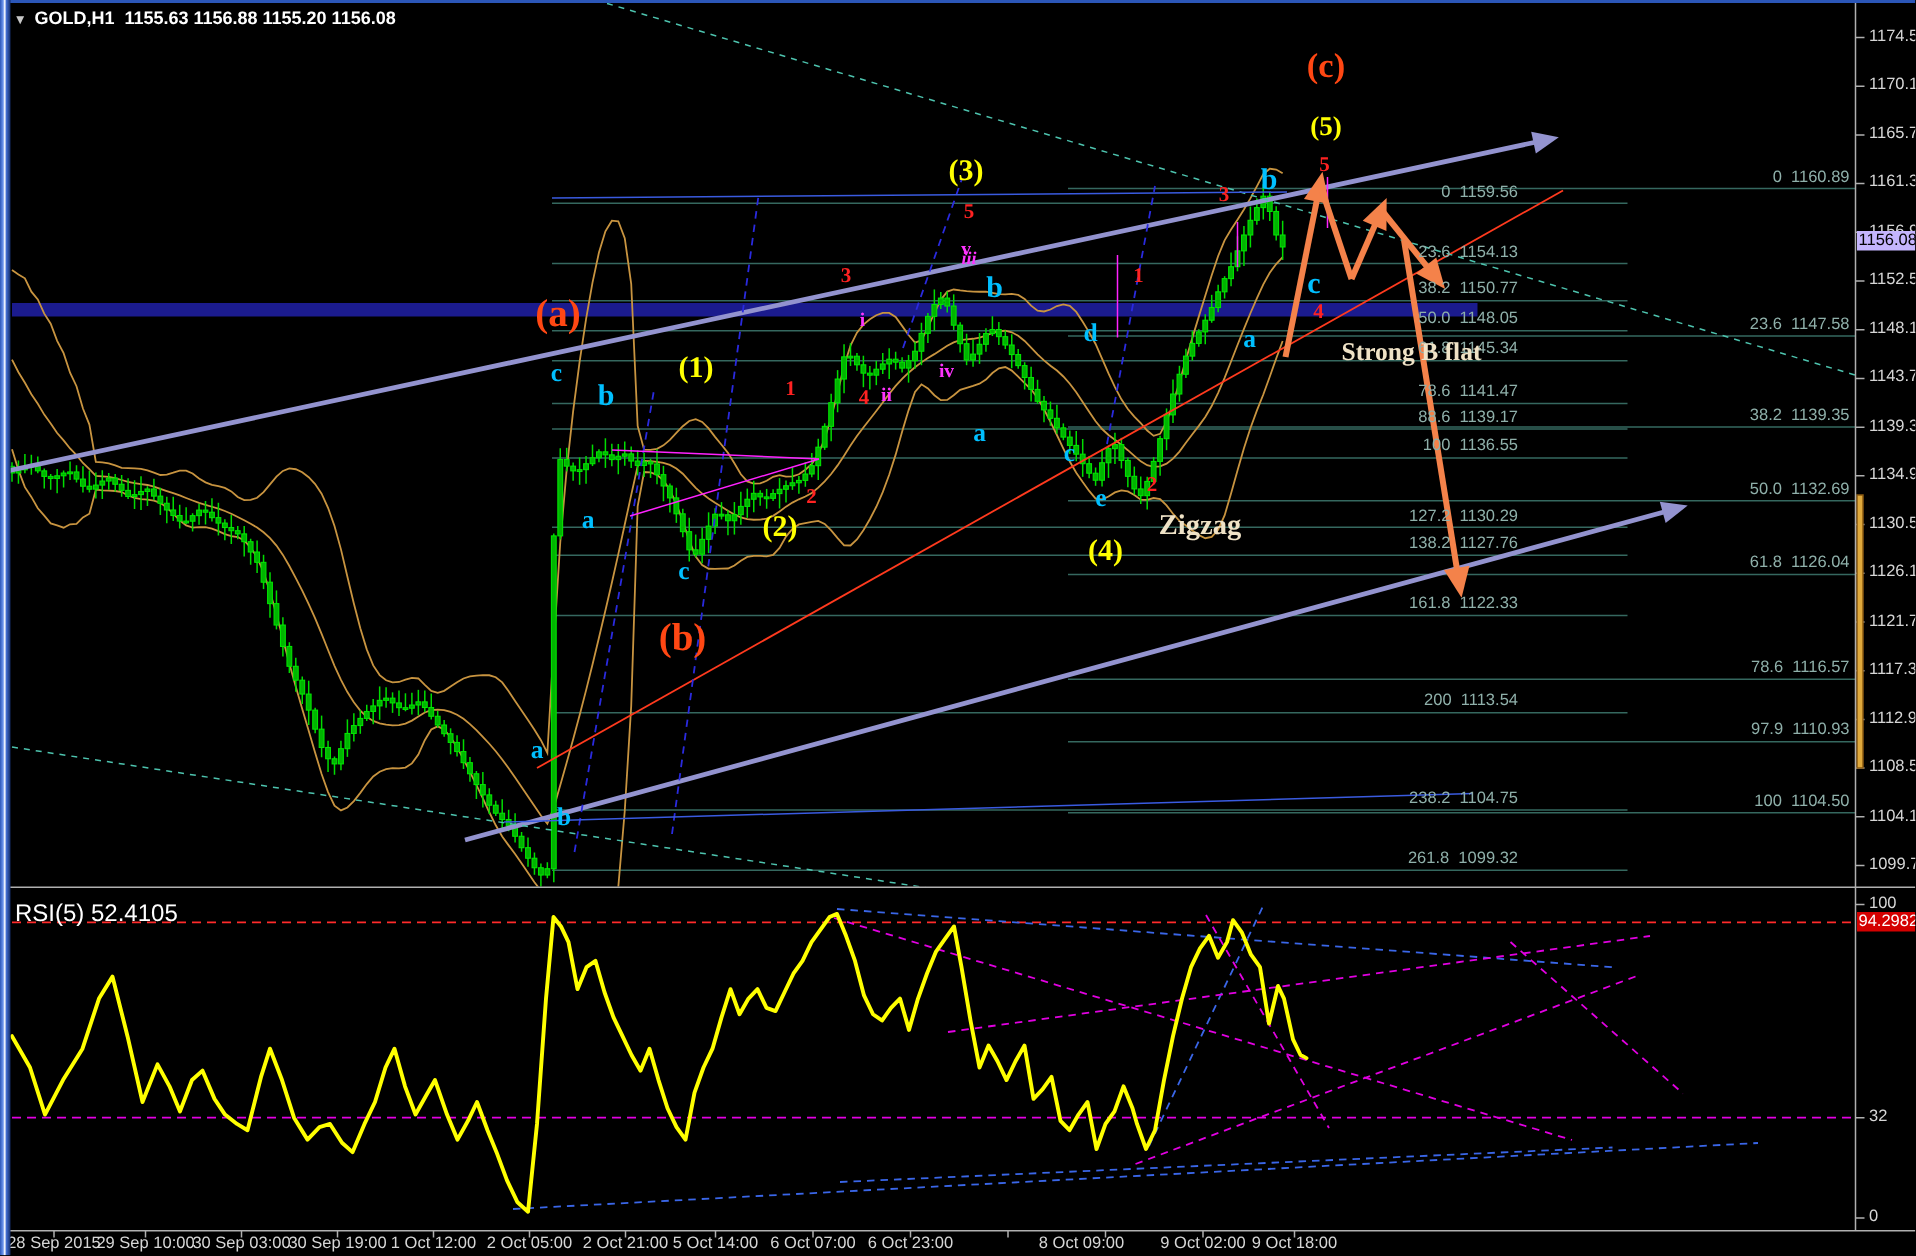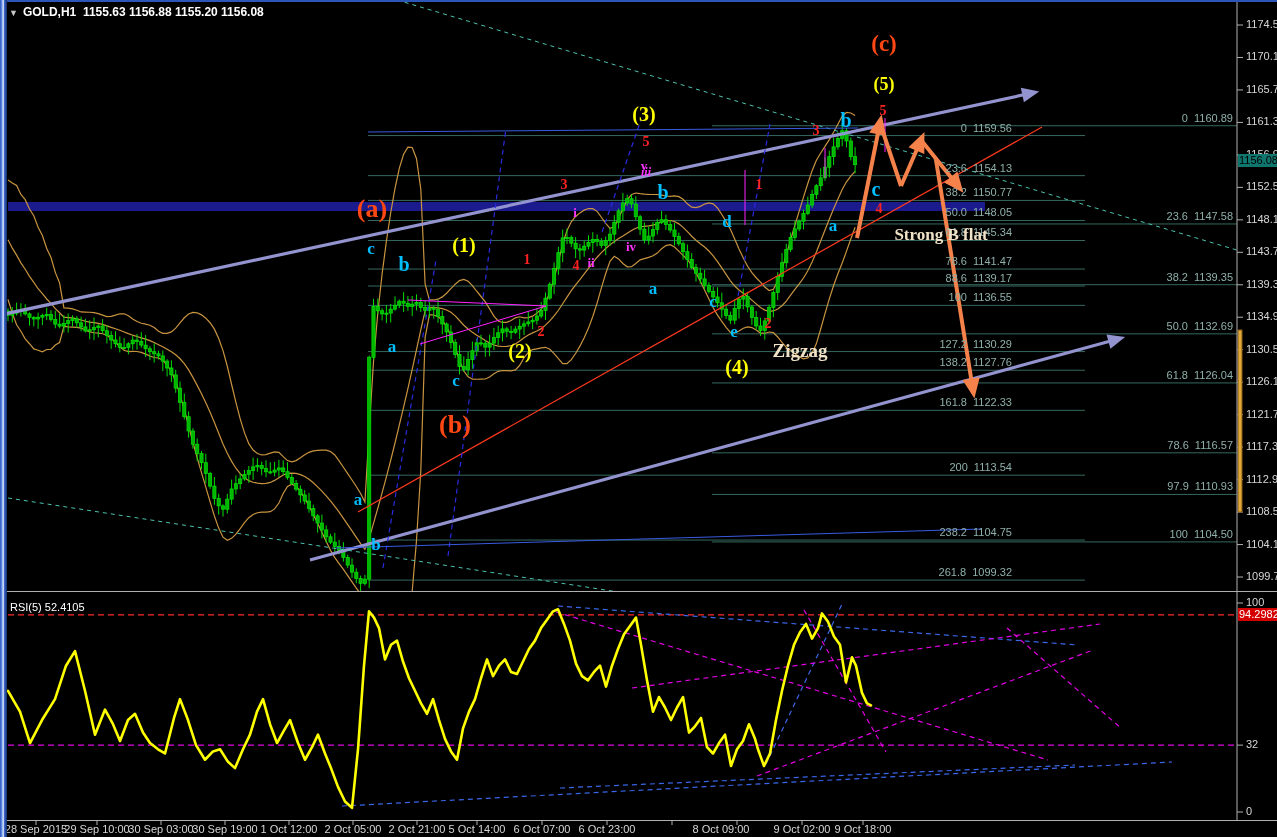--- a/index.html
+++ b/index.html
@@ -7,22 +7,22 @@
          font-family:"Liberation Sans",sans-serif;}
   #svg{position:absolute;left:0;top:0;z-index:1;}
   #labels{position:absolute;left:0;top:0;width:1277px;height:837px;z-index:3;}
   #labels div{position:absolute;}
   .axis-label{color:#D6D6D6;font-size:11px;white-space:nowrap;}
   .time-label{color:#D6D6D6;font-size:11px;text-align:center;white-space:nowrap;}
   .fib-label{color:#8FB0AA;font-size:11px;text-align:right;white-space:pre;}
   .wave-label{font-family:"Liberation Serif",serif;font-weight:bold;text-align:center;white-space:nowrap;line-height:1;}
   #title{position:absolute;left:9px;top:5px;color:#FFFFFF;font-size:12px;font-weight:bold;z-index:4;white-space:pre;}
   #title .marker{color:#C8C8C8;font-size:9px;margin-right:5px;font-weight:normal;}
-  #rsi-label{position:absolute;left:10px;top:601px;color:#FFFFFF;font-size:11px;z-index:4;}
-  #price-box{position:absolute;left:1238px;width:38px;height:13px;background:#0f766e;color:#000;
+  #rsi-label{position:absolute;left:10px;top:601px;color:#FFFFFF;font-size:16px;z-index:4;}
+  #price-box{position:absolute;left:1238px;width:38px;height:13px;background:#c4b5fd;color:#000;
              font-size:11px;line-height:13px;padding-left:1px;z-index:5;}
   #rsi-box{position:absolute;left:1238px;width:38px;height:13px;background:#D40000;color:#FFF;
            font-size:11px;line-height:13px;padding-left:1px;z-index:5;}
   #left-edge{position:absolute;left:0;top:0;width:7px;height:837px;z-index:6;
              background:linear-gradient(90deg,#2B56B8 0%,#6F97EE 30%,#FFFFFF 45%,#3E69CC 62%,#142C66 100%);}
   #top-edge{position:absolute;left:0;top:0;width:1277px;height:2px;background:#2B56B8;z-index:6;}
 </style>
 </head>
 <body>
 

